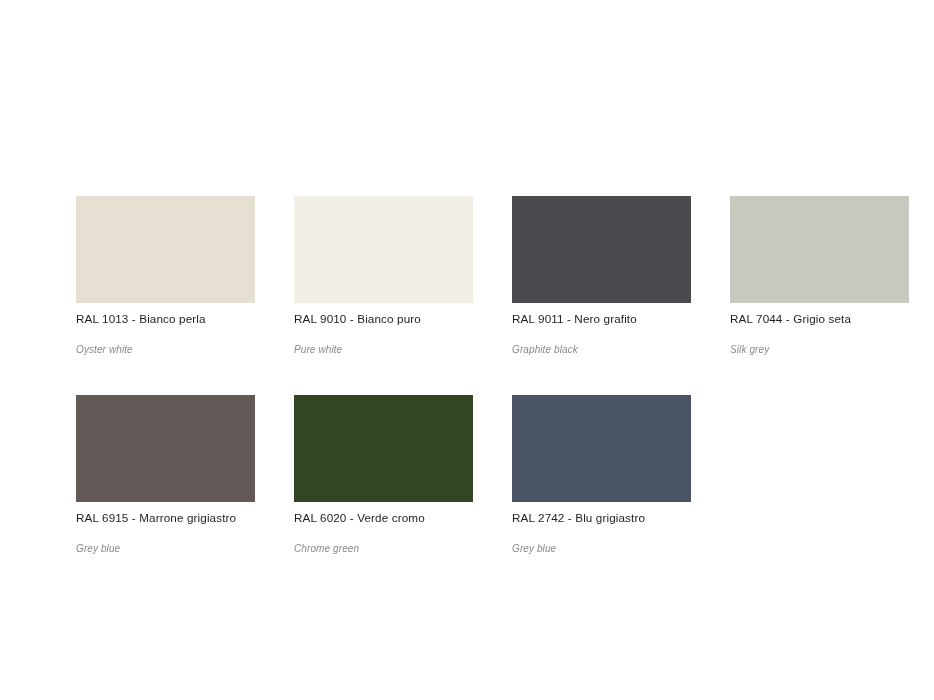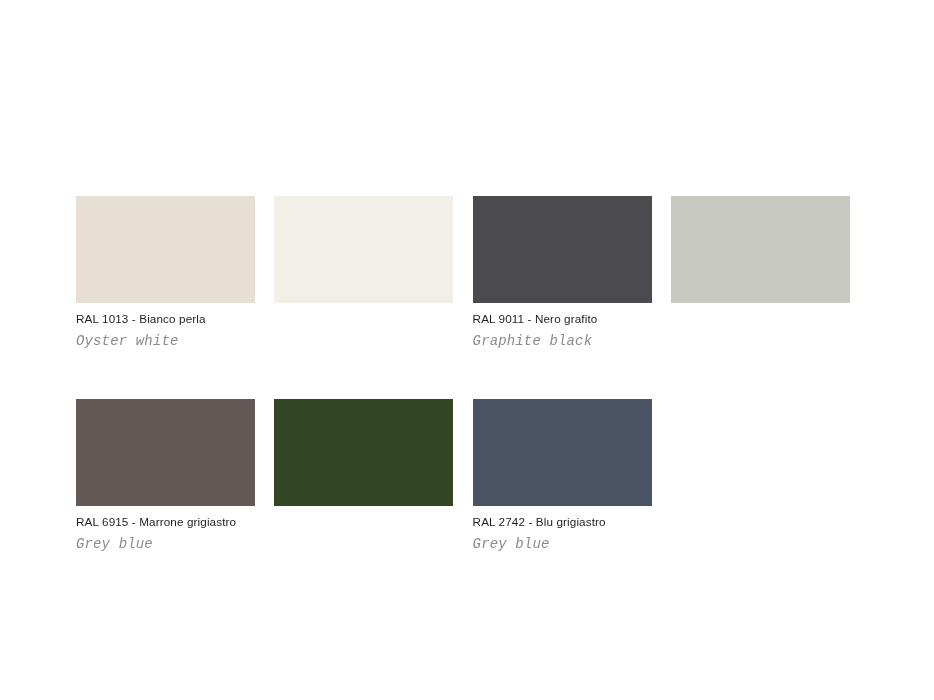--- a/index.html
+++ b/index.html
@@ -25,20 +25,21 @@
 
   .swatch-grid {
     position: absolute;
     left: 76px;
     top: 196px;
     width: 775px;
     display: grid;
     grid-template-columns: repeat(4, 179px);
     grid-column-gap: 19.3px;
     grid-row-gap: 51px;
+    gap: 39px;
   }
 
   .swatch-card {
     width: 179px;
   }
 
   .swatch-chip {
     width: 179px;
     height: 107px;
     display: block;
@@ -51,72 +52,84 @@
   .swatch-title {
     font-family: "Liberation Sans", sans-serif;
     font-size: 11.7px;
     line-height: 14px;
     color: #1f1f1f;
     letter-spacing: 0.01em;
     white-space: nowrap;
   }
 
   .swatch-subtitle {
-    font-family: Liberation Mono, monospace;
-    font-size: 14px;
+    font-family: Liberation Sans, sans-serif;
+    font-size: 10px;
     line-height: 13px;
     font-style: italic;
     color: #8a8a8a;
     letter-spacing: 0.01em;
     white-space: nowrap;
-    margin-top: 9px;
+    margin-top: 17px;
   }
 </style>
 </head>
 <body>
 
 <div class="page">
 
   <div class="swatch-grid">
 
     <div class="swatch-card">
       <div class="swatch-chip" style="background-color: rgb(230, 224, 210);"></div>
       <div class="swatch-text">
         <div class="swatch-title">RAL 1013 - Bianco perla</div>
         <div class="swatch-subtitle">Oyster white</div>
       </div>
     </div>
 
     <div class="swatch-card">
       <div class="swatch-chip" style="background-color: rgb(242, 239, 231);"></div>
+      <div class="swatch-text">
+        <div class="swatch-title">RAL 9010 - Bianco puro</div>
+        <div class="swatch-subtitle">Pure white</div>
+      </div>
     </div>
 
     <div class="swatch-card">
       <div class="swatch-chip" style="background-color: rgb(75, 74, 78);"></div>
       <div class="swatch-text">
         <div class="swatch-title">RAL 9011 - Nero grafito</div>
         <div class="swatch-subtitle">Graphite black</div>
       </div>
     </div>
 
     <div class="swatch-card">
       <div class="swatch-chip" style="background-color: rgb(200, 201, 190);"></div>
+      <div class="swatch-text">
+        <div class="swatch-title">RAL 7044 - Grigio seta</div>
+        <div class="swatch-subtitle">Silk grey</div>
+      </div>
     </div>
 
     <div class="swatch-card">
       <div class="swatch-chip" style="background-color: rgb(99, 90, 87);"></div>
       <div class="swatch-text">
         <div class="swatch-title">RAL 6915 - Marrone grigiastro</div>
         <div class="swatch-subtitle">Grey blue</div>
       </div>
     </div>
 
 
     <div class="swatch-card">
       <div class="swatch-chip" style="background-color: rgb(51, 70, 36);"></div>
+      <div class="swatch-text">
+        <div class="swatch-title">RAL 6020 - Verde cromo</div>
+        <div class="swatch-subtitle">Chrome green</div>
+      </div>
     </div>
 
     <div class="swatch-card">
       <div class="swatch-chip" style="background-color: rgb(75, 84, 98);"></div>
       <div class="swatch-text">
         <div class="swatch-title">RAL 2742 - Blu grigiastro</div>
         <div class="swatch-subtitle">Grey blue</div>
       </div>
     </div>
 

